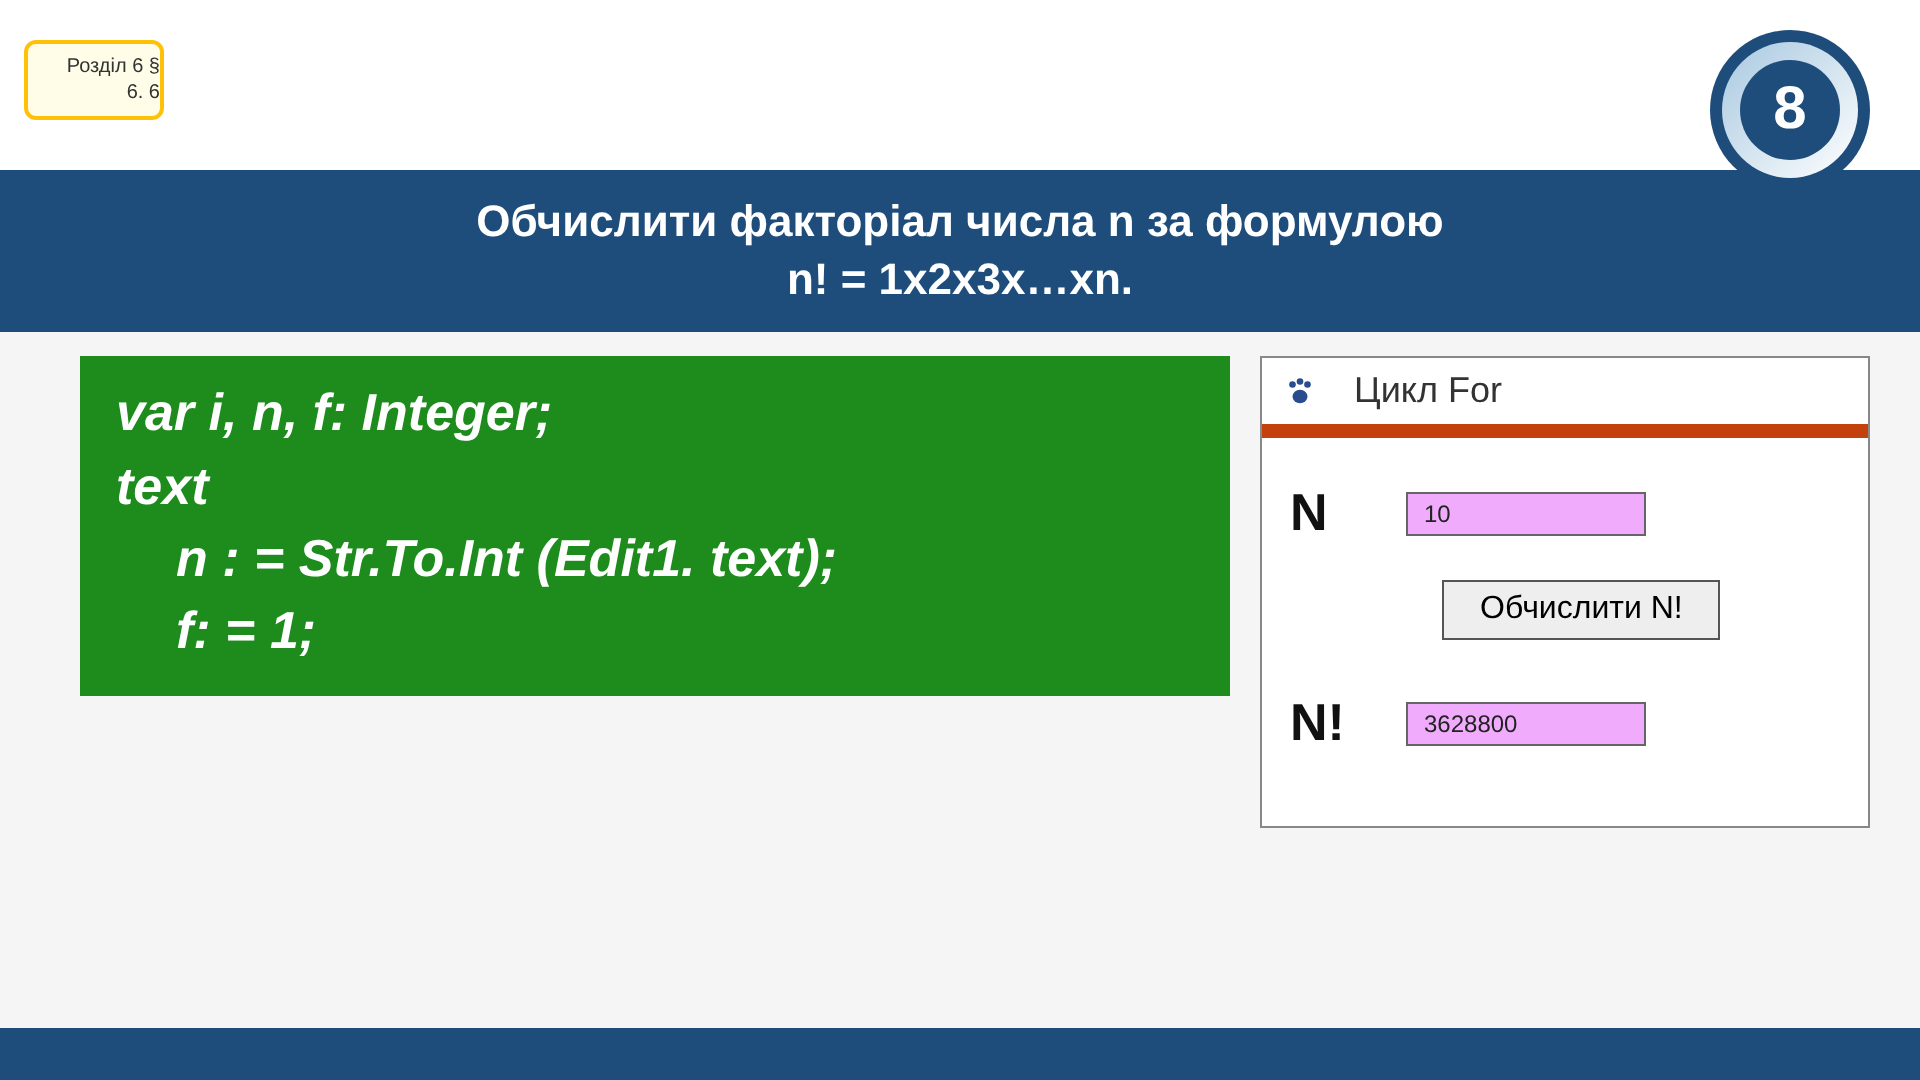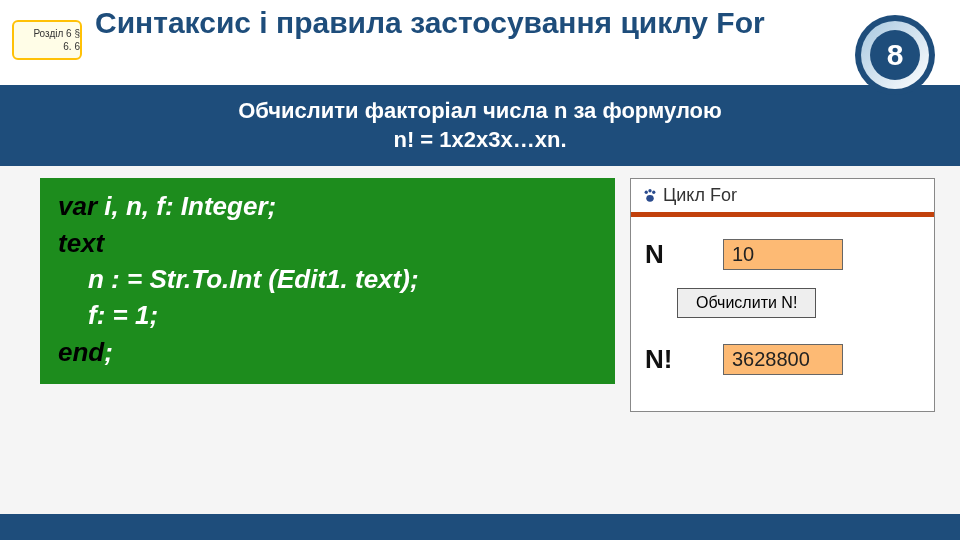--- a/index.html
+++ b/index.html
@@ -98,36 +98,36 @@
     background: #1d8c1d;
     color: #fff;
     font-size: 26px;
     font-weight: bold;
     font-style: italic;
     padding: 10px 18px 14px 18px;
     flex: 1;
     line-height: 1.4;
     font-family: Arial, sans-serif;
   }
-  .code-block .kw { color: #000000; }
+  .code-block .kw { color: #ffffff; }
   .code-block .ind { padding-left: 30px; display: block; }
   .app-window {
     background: #fff;
     border: 1px solid #888;
     width: 305px;
     font-family: Tahoma, Arial, sans-serif;
   }
   .app-title {
     display: flex;
     align-items: center;
-    gap: 4px;
+    gap: 18px;
     padding: 6px 10px;
     font-size: 18px;
     color: #333;
-    border-bottom: 5px solid #c2410c;
+    border-bottom: 7px solid #c2410c;
   }
   .paw-icon {
     width: 18px; height: 18px;
     display: inline-flex;
     align-items: center; justify-content: center;
   }
   .app-body {
     padding: 10px 14px 18px 14px;
   }
   .row {
@@ -138,72 +138,69 @@
   }
   .row-label {
     font-size: 26px;
     font-weight: bold;
     color: #111;
     width: 40px;
   }
   .field {
     border: 1px solid #666;
     padding: 3px 8px;
-    font-size: 20px;
+    font-size: 12px;
     min-width: 120px;
-    background: #fdba74;
+    background: #f0abfc;
     color: #222;
-    margin-left: 20px;
   }
   .calc-btn {
     border: 1px solid #555;
     background: #eee;
     padding: 5px 18px;
     font-size: 16px;
-    margin-left: 32px;
+    margin-left: 76px;
     display: inline-block;
     cursor: pointer;
   }
   .footer-bar {
     position: absolute;
     bottom: 0;
     left: 0;
     right: 0;
     height: 26px;
     background: #1e4d7b;
   }
 </style>
 </head>
 <body>
 
 <div class="header">
   <div class="chapter-badge">
     <div>Розділ 6 §</div>
     <div>6. 6</div>
   </div>
-  <div class="title">Синтаксис і правила застосування циклу For</div>
   <div class="grade-circle-wrap">
     <div class="grade-ring">
       <div class="grade-num">8</div>
     </div>
   </div>
 </div>
 
 <div class="task-bar">
   <div>Обчислити факторіал числа n за формулою</div>
   <div>n! = 1x2x3x…xn.</div>
 </div>
 
 <div class="content">
   <div class="code-block">
     <div><span class="kw">var</span><span> i, n, f: Integer;</span></div>
     <div><span class="kw">text</span></div>
     <span class="ind">n : = Str.To.Int (Edit1. text);</span>
     <span class="ind">f: = 1;</span>
-    <div><span class="kw">end</span><span>;</span></div>
   </div>
 
   <div class="app-window">
     <div class="app-title">
       <span class="paw-icon">
         <svg viewBox="0 0 24 24" width="18" height="18">
             <circle cx="7" cy="7" r="2.2" fill="#2a4b8d"></circle>
             <circle cx="12" cy="5" r="2.2" fill="#2a4b8d"></circle>
             <circle cx="17" cy="7" r="2.2" fill="#2a4b8d"></circle>
             <ellipse cx="12" cy="15" rx="5" ry="4.5" fill="#2a4b8d"></ellipse>

